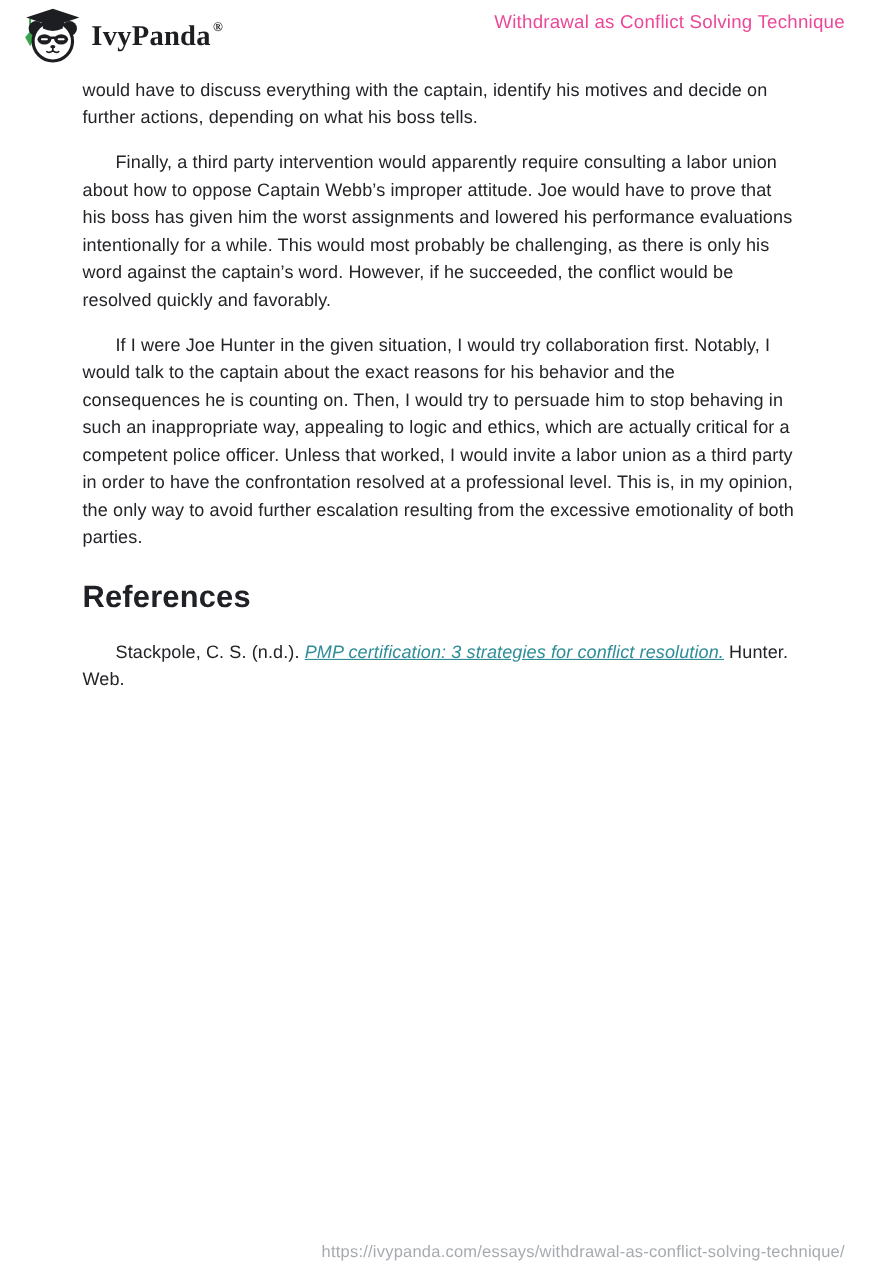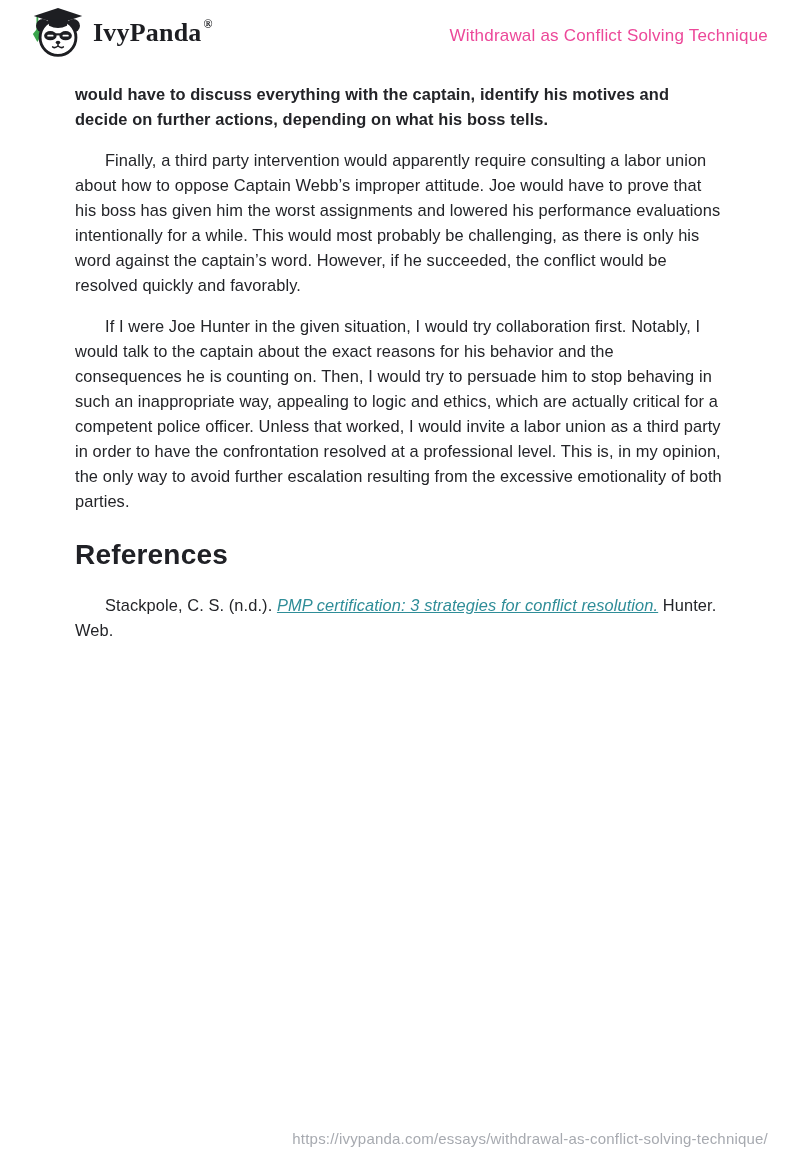--- a/index.html
+++ b/index.html
@@ -7,24 +7,23 @@
     position: relative;
     width: 800px;
     height: 1160px;
     background: #ffffff;
     font-family: "Liberation Sans", sans-serif;
     overflow: hidden;
   }
   
   .header {
     position: absolute;
-    top: 0; left: 17px; right: 0;
+    top: 0; left: 7px; right: 0;
     height: 62px;
     display: flex;
-    align-items: center;
     justify-content: space-between;
     padding: 4px 32px 0 12px;
     box-sizing: border-box;
   }
   .brand-wrap { display: flex; align-items: center; gap: 6px; }
   .logo-svg { width: 58px; height: 52px; display: block; }
   .brand-name {
     font-family: "Liberation Serif", serif;
     font-weight: 700;
     font-size: 26px;
@@ -55,21 +54,21 @@
     width: 650px;
   }
   .body-para {
     font-size: 16.4px;
     line-height: 25px;
     color: #232428;
     margin: 16px 0;
     text-indent: 30px;
     letter-spacing: 0.1px;
   }
-  .body-para.no-indent { text-indent: 0; margin-top: 20px; font-weight: bold; }
+  .body-para.no-indent { text-indent: 0; margin-top: 8px; }
   .refs-heading {
     font-size: 28px;
     font-weight: 700;
     color: #202126;
     margin: 22px 0 20px 0;
     line-height: 37px;
     letter-spacing: 0.2px;
   }
   .reference-para {
     font-size: 16.4px;

